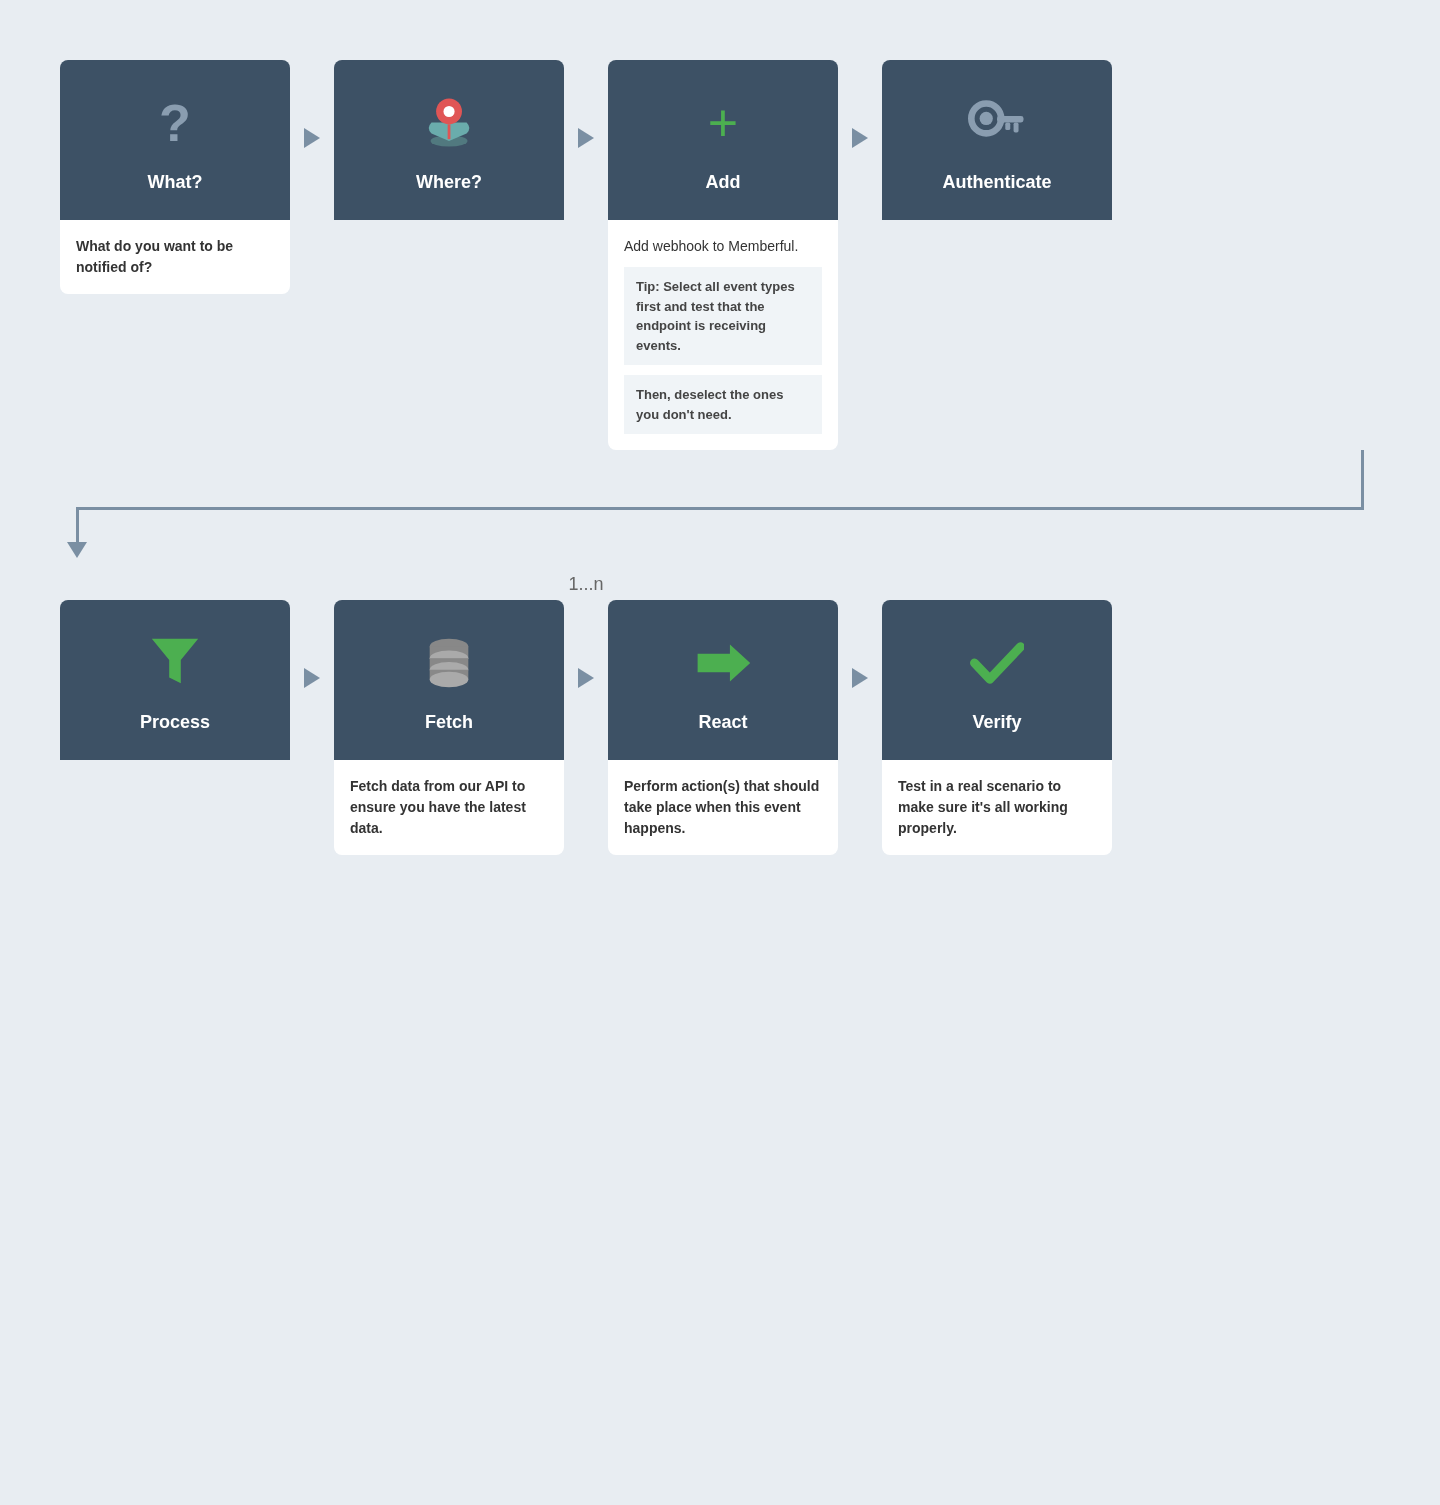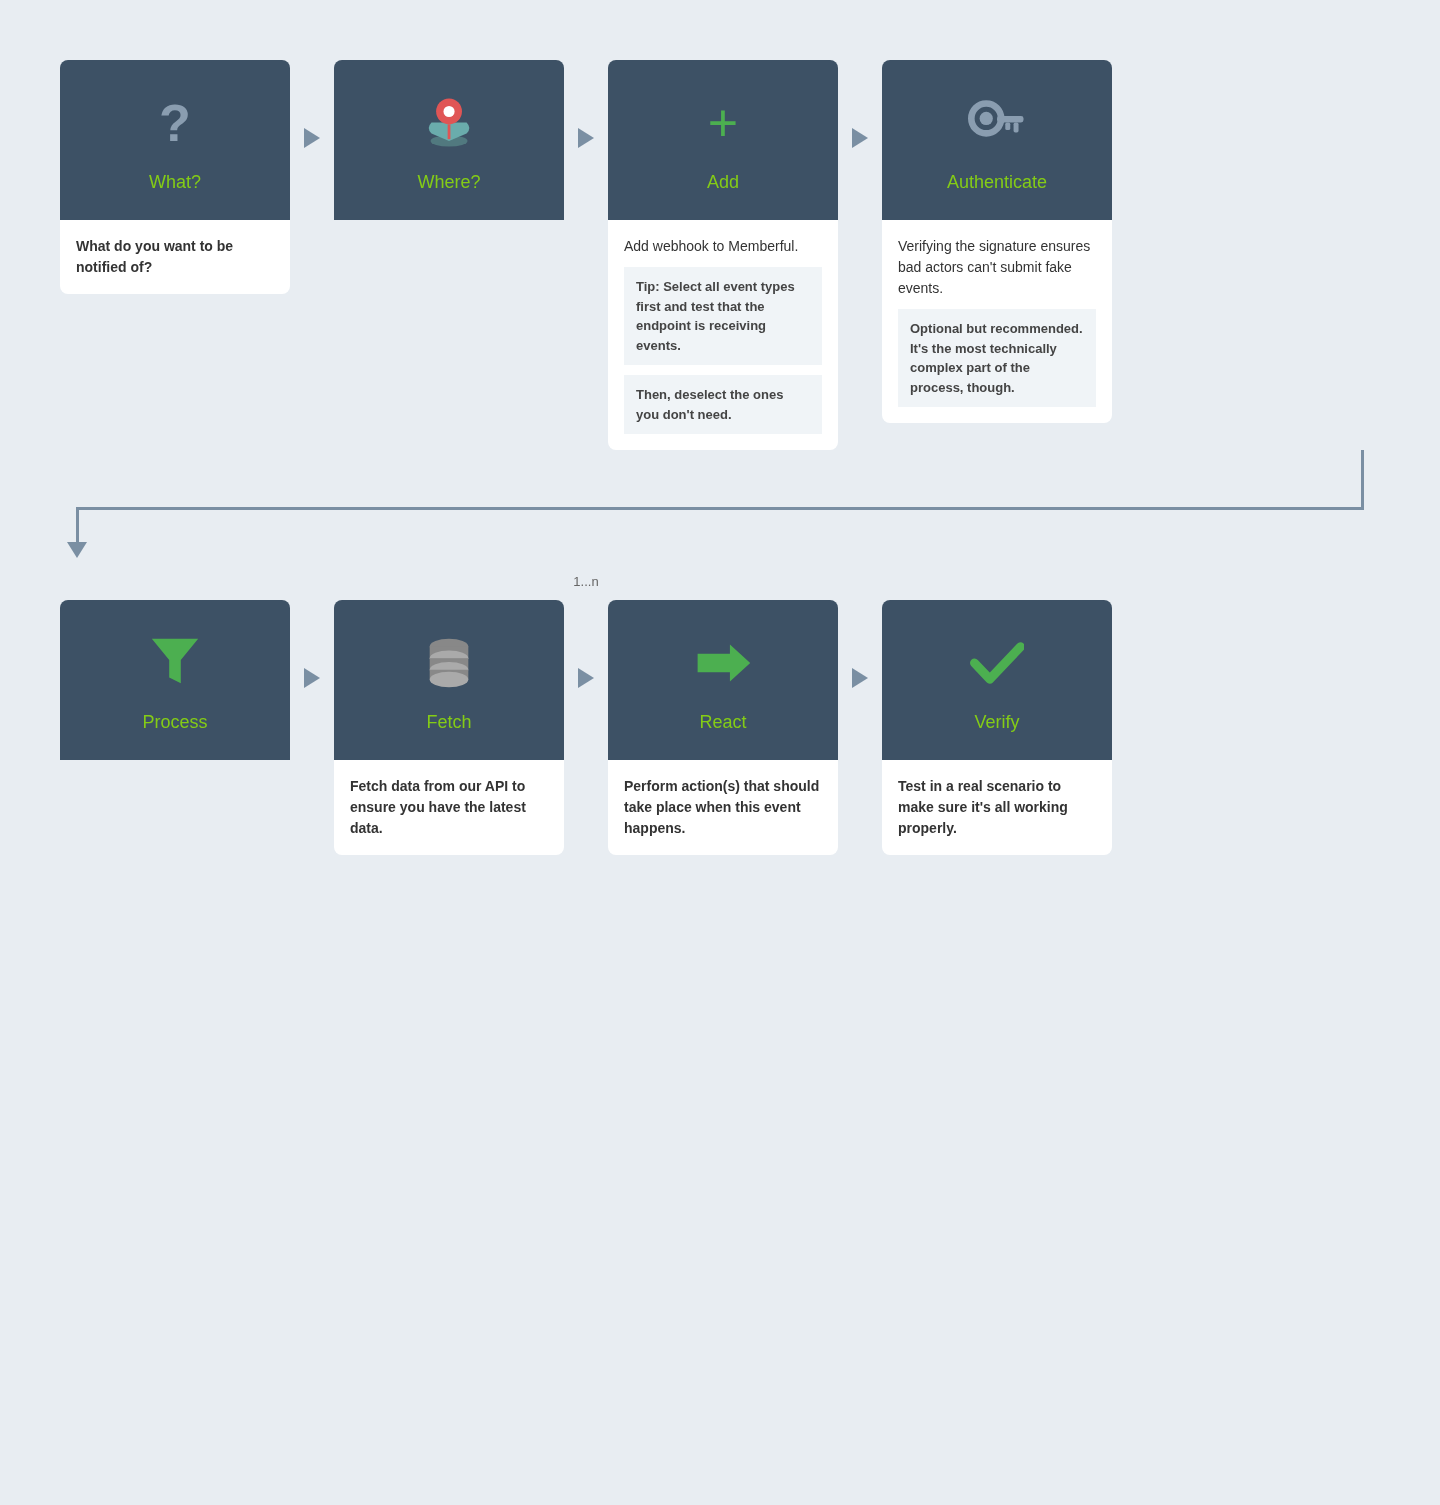--- a/index.html
+++ b/index.html
@@ -43,22 +43,22 @@
 
     .step-icon {
       margin-bottom: 14px;
       height: 70px;
       display: flex;
       align-items: center;
       justify-content: center;
     }
 
     .step-label {
-      color: #84cc16;
-      font-weight: 400;
+      color: #ffffff;
+      font-weight: 700;
       font-size: 18px;
       text-align: right;
     }
 
     .step-body {
       background: #fff;
       border-radius: 0 0 8px 8px;
       padding: 16px;
       flex: 1;
     }
@@ -223,26 +223,20 @@
           <svg viewBox="0 0 70 55" fill="none" xmlns="http://www.w3.org/2000/svg">
             <circle cx="22" cy="22" r="18" fill="none" stroke="#8a9db0" stroke-width="8"></circle>
             <circle cx="22" cy="22" r="8" fill="#8a9db0"></circle>
             <rect x="35" y="19" width="32" height="8" rx="3" fill="#8a9db0"></rect>
             <rect x="55" y="27" width="6" height="12" rx="2" fill="#8a9db0"></rect>
             <rect x="45" y="27" width="6" height="9" rx="2" fill="#8a9db0"></rect>
           </svg>
         </div>
         <span class="step-label">Authenticate</span>
       </div>
-      <div class="step-body">
-        <p>Verifying the signature ensures bad actors can't submit fake events.</p>
-        <div class="sub-box">
-          <p>Optional but recommended. It's the most technically complex part of the process, though.</p>
-        </div>
-      </div>
     </div>
 
   </div>
 
   <div style="position:relative; height: 100px; margin: 0;">
 
     <div style="position:absolute; right: 16px; top:0; width:3px; height:60px; background:#7a8fa3;"></div>
 
     <div style="position:absolute; right:16px; top:57px; left:16px; height:3px; background:#7a8fa3;"></div>
 
@@ -289,21 +283,21 @@
             </svg>
           </div>
           <span class="step-label">Fetch</span>
         </div>
         <div class="step-body">
           <p>Fetch data from our API to ensure you have the latest data.</p>
         </div>
       </div>
 
       <div class="arrow-connector" style="position:relative;">
-        <div style="position:absolute; top:-26px; left:50%; transform:translateX(-50%); font-size:13px; color:#666; font-weight:500; white-space:nowrap;">1...n</div>
+        <div style="position:absolute; top:-26px; left:50%; transform:translateX(-50%); font-size:18px; color:#666; font-weight:500; white-space:nowrap;">1...n</div>
         <div class="arrow-right"></div>
       </div>
 
       <div class="flow-step">
         <div class="step-header">
           <div class="step-icon icon-arrow">
             <svg viewBox="0 0 65 50" fill="none" xmlns="http://www.w3.org/2000/svg">
               <path d="M5 15 L40 15 L40 5 L62 25 L40 45 L40 35 L5 35 Z" fill="#4caf50"></path>
             </svg>
           </div>

